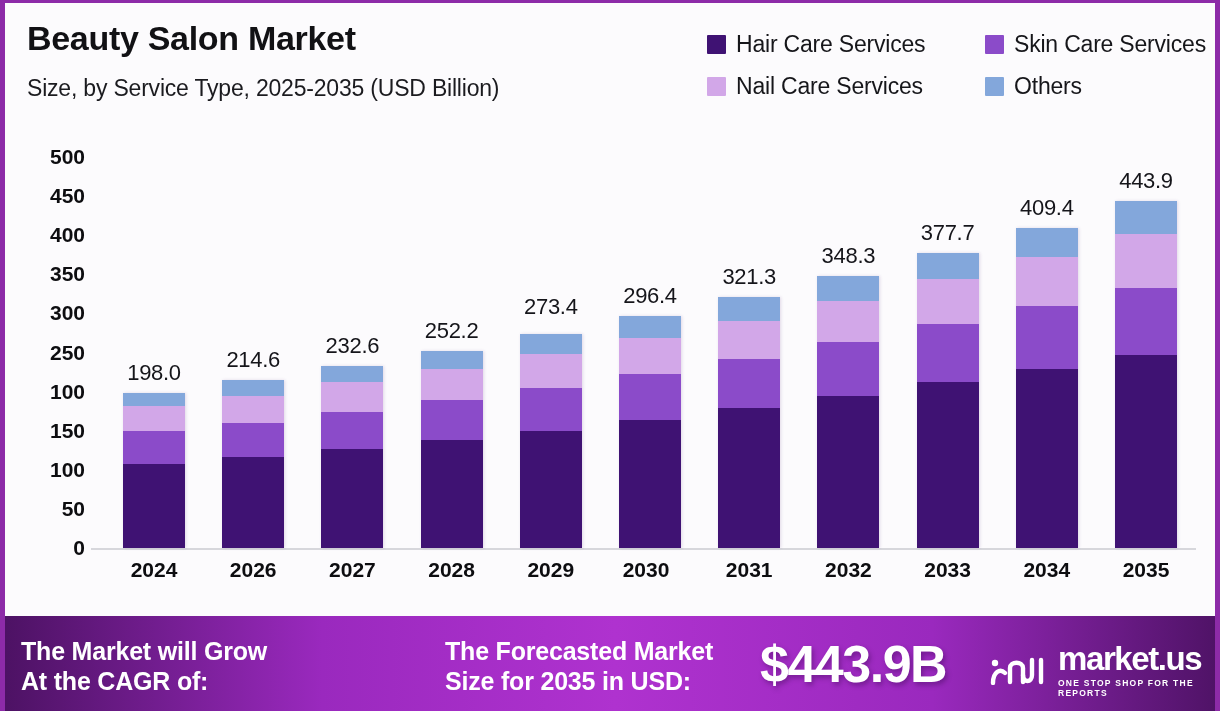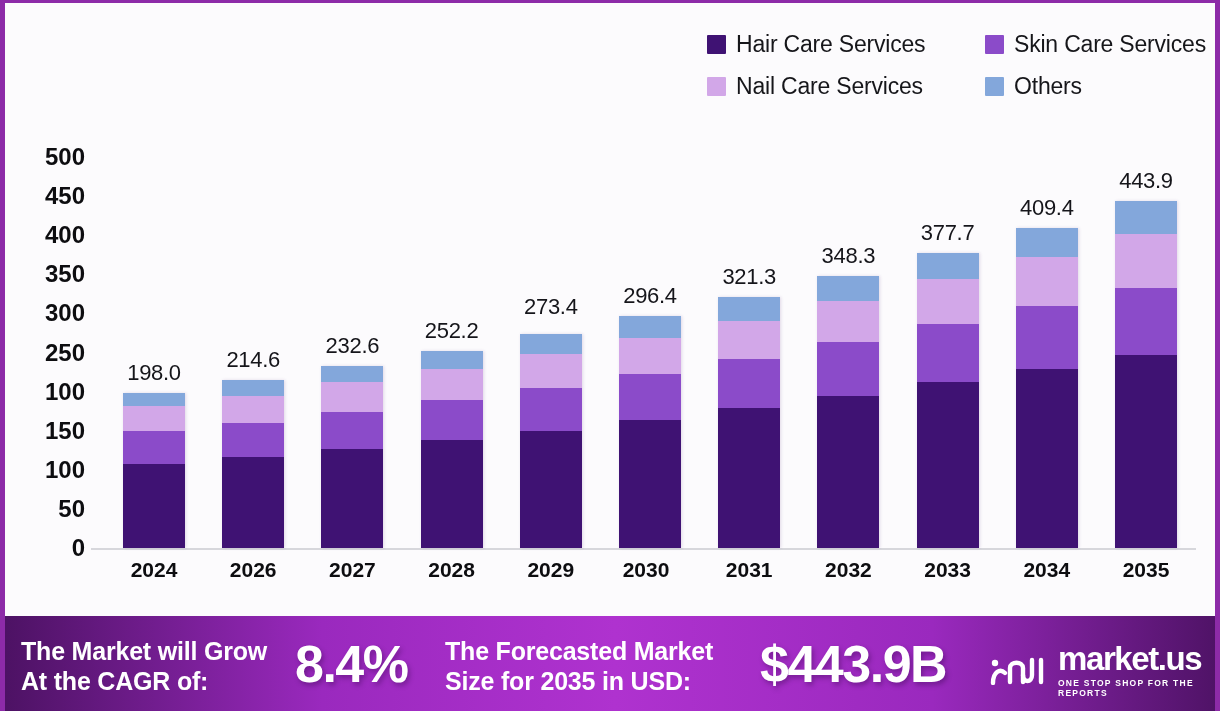--- a/index.html
+++ b/index.html
@@ -39,21 +39,21 @@
   .legend-item{display:flex;align-items:center;}
   .legend-item.first{width:278px;}
   .legend-swatch{width:19px;height:19px;margin-right:10px;flex:none;border-radius:1px;}
   .legend-label{font-size:23px;color:#16161a;white-space:nowrap;letter-spacing:-0.2px;}
 
   
   .plot{position:absolute;left:0;top:118px;width:1210px;height:485px;}
   .ylabels{position:absolute;left:0;top:0;width:80px;height:485px;}
   .ytick{
     position:absolute;right:0;width:78px;text-align:right;
-    font-size:24px;font-weight:bold;color:#0d0d10;
+    font-size:21px;font-weight:bold;color:#0d0d10;
     transform:translateY(-50%);
   }
   .baseline{
     position:absolute;left:86px;top:427px;width:1105px;height:2px;
     background:#d7d7dc;
   }
   .bars{
     position:absolute;left:86px;top:0;width:1110px;height:427px;
   }
   .bar-slot{
@@ -106,20 +106,24 @@
   .logo-tag{
     color:#ffffff;font-size:8.5px;font-weight:bold;
     letter-spacing:1.25px;margin-top:3px;
   }
 </style>
 </head>
 <body>
 
 <div class="frame">
 
+  <div class="header">
+    <div class="title">Beauty Salon Market</div>
+    <div class="subtitle">Size, by Service Type, 2025-2035 (USD Billion)</div>
+  </div>
 
   <div class="legend">
     <div class="legend-row">
       <div class="legend-item first">
         <span class="legend-swatch" style="background:#3F1273"></span>
         <span class="legend-label">Hair Care Services</span>
       </div>
       <div class="legend-item">
         <span class="legend-swatch" style="background:#8B4BC9"></span>
         <span class="legend-label">Skin Care Services</span>
@@ -264,21 +268,20 @@
         <div class="xtick" style="left: 712.4px;">2032</div>
         <div class="xtick" style="left: 811.6px;">2033</div>
         <div class="xtick" style="left: 910.8px;">2034</div>
         <div class="xtick" style="left: 1010px;">2035</div>
       </div>
   </div>
 
   <div class="banner">
     <div class="banner-text b1">The Market will Grow
 At the CAGR of:</div>
-    <div class="banner-big b2">8.4%</div>
     <div class="banner-text b3">The Forecasted Market
 Size for 2035 in USD:</div>
     <div class="banner-big b4">$443.9B</div>
     <div class="logo">
       <span class="logo-mark">
         <svg width="58" height="34" viewBox="0 0 58 34">
           <circle cx="5" cy="12" r="3.2" fill="#ffffff"></circle>
           <path d="M3 32 C3 21, 10 17, 15 22" stroke="#ffffff" stroke-width="4.4" fill="none" stroke-linecap="round"></path>
           <path d="M20 31 L20 17 C20 10, 33 10, 33 17 L33 31" stroke="#ffffff" stroke-width="4.4" fill="none" stroke-linecap="round" stroke-linejoin="round"></path>
           <path d="M33 24 C33 32, 42 32, 42 24 L42 9" stroke="#ffffff" stroke-width="4.4" fill="none" stroke-linecap="round"></path>

